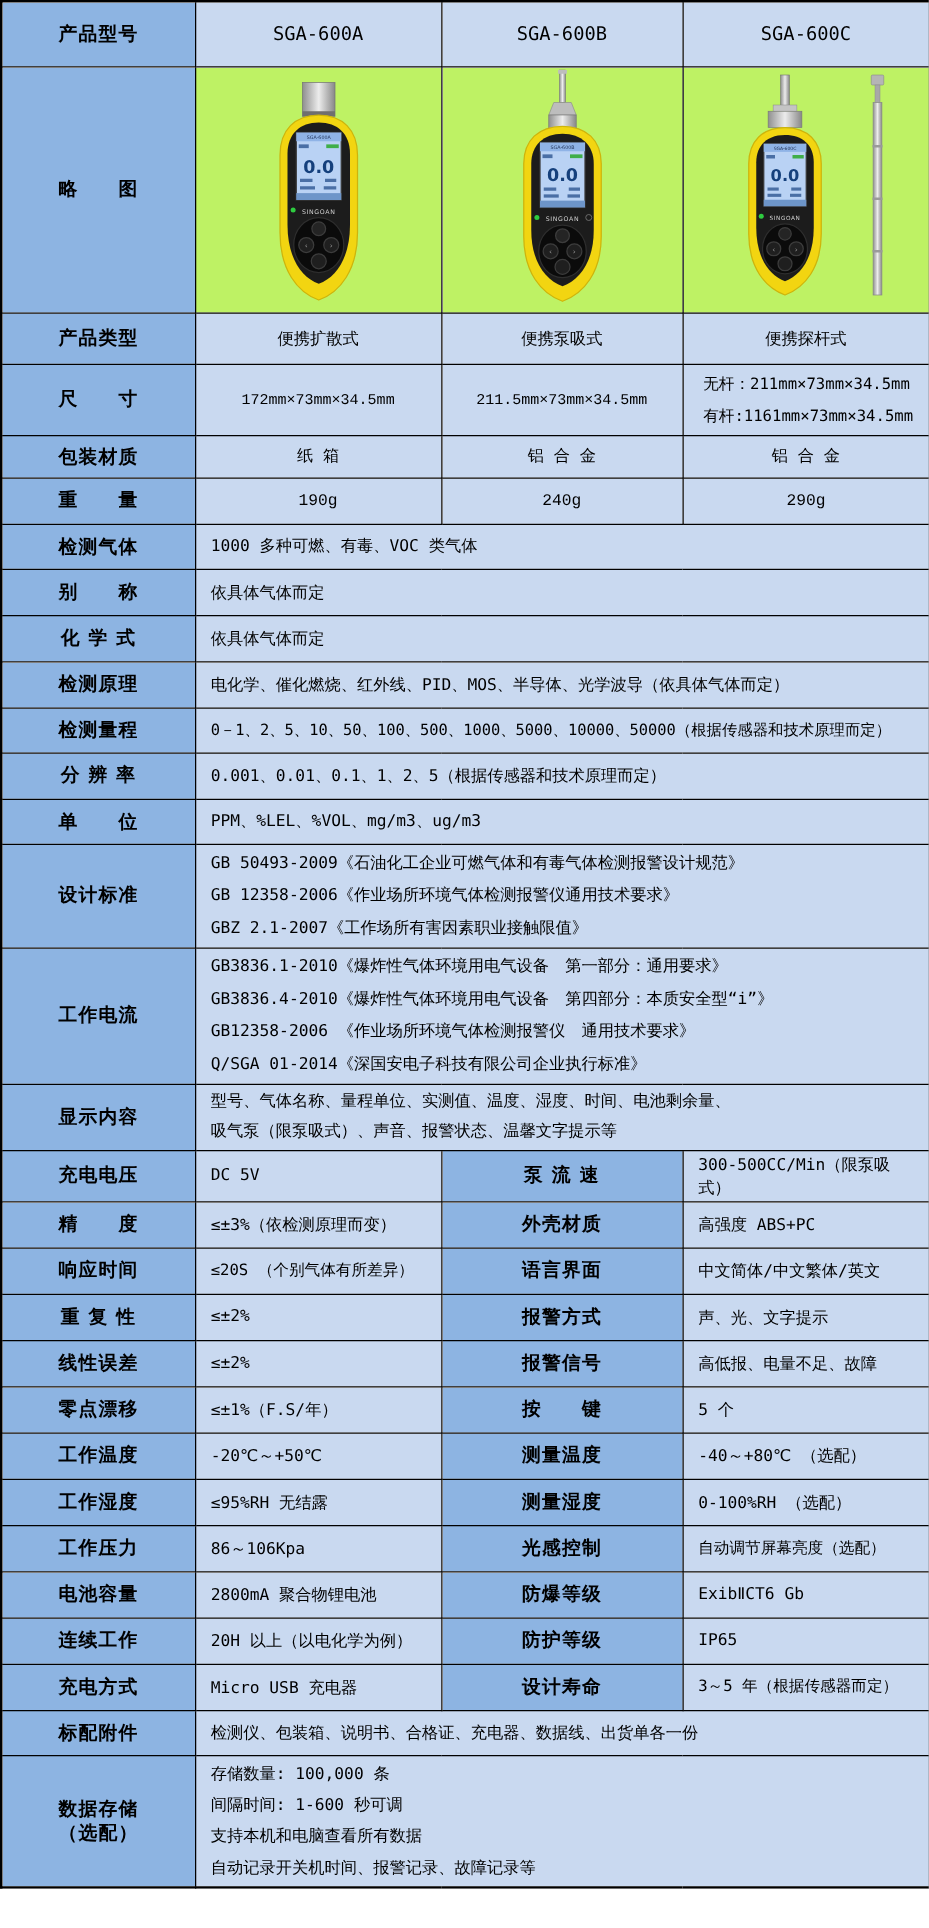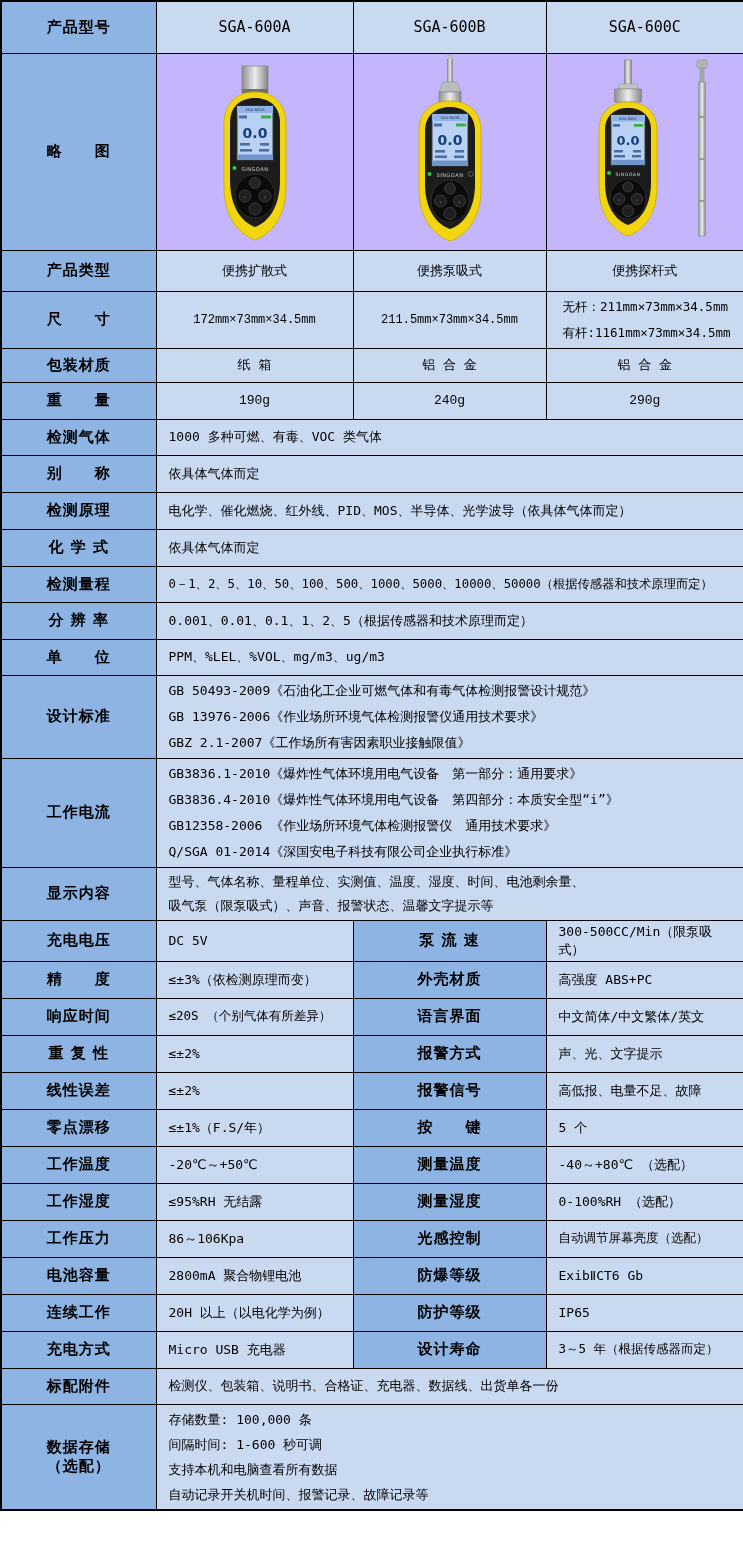--- a/index.html
+++ b/index.html
@@ -3,21 +3,21 @@
 <meta charset="utf-8">
 <style>
   html,body{margin:0;padding:0;background:#fff;}
   body{width:743px;font-family:"DejaVu Sans","Liberation Sans",sans-serif;color:#000;}
   table.spec{border-collapse:collapse;width:743px;table-layout:fixed;border:2px solid #000;}
   td{border:1px solid #000;vertical-align:middle;overflow:hidden;box-sizing:border-box;}
   td.lbl{background:#8DB4E2;font-weight:bold;text-align:center;font-size:15px;letter-spacing:1px;}
   td.val{background:#C9D9F0;font-size:13px;padding:2px 6px 2px 12px;
          font-family:"DejaVu Sans Mono","DejaVu Sans",monospace;}
   td.val.center{text-align:center;padding:2px 4px;font-family:Liberation Mono, monospace;}
-  td.pic{background:#c4b5fd;text-align:center;vertical-align:middle;padding:0;}
+  td.pic{background:#bef264;text-align:center;vertical-align:middle;padding:0;}
   td.model{background:#C9D9F0;text-align:center;font-size:15px;
            font-family:"DejaVu Sans Mono","DejaVu Sans",monospace;}
   .line{line-height:26px;white-space:nowrap;}
   .line2{line-height:24px;white-space:nowrap;}
   .line3{line-height:25px;white-space:nowrap;}
   .nowrap{white-space:nowrap;}
   .dim-line{line-height:26px;white-space:nowrap;font-size:12.5px;}
   svg{display:block;margin:0 auto;}
 </style>
 </head>
@@ -188,45 +188,45 @@
 
 <tr style="height:36px">
   <td class="lbl">检测气体</td>
   <td class="val" colspan="3">1000 多种可燃、有毒、VOC 类气体</td>
 </tr>
 <tr style="height:37px">
   <td class="lbl">别　　称</td>
   <td class="val" colspan="3">依具体气体而定</td>
 </tr>
 <tr style="height:37px">
+  <td class="lbl">化 学 式</td>
+  <td class="val" colspan="3">依具体气体而定</td>
+</tr>
+<tr style="height:37px">
   <td class="lbl">检测原理</td>
   <td class="val" colspan="3">电化学、催化燃烧、红外线、PID、MOS、半导体、光学波导（依具体气体而定）</td>
-</tr>
-<tr style="height:37px">
-  <td class="lbl">化 学 式</td>
-  <td class="val" colspan="3">依具体气体而定</td>
 </tr>
 <tr style="height:36px">
   <td class="lbl">检测量程</td>
   <td class="val nowrap" style="font-size:12.3px" colspan="3">0－1、2、5、10、50、100、500、1000、5000、10000、50000（根据传感器和技术原理而定）</td>
 </tr>
 <tr style="height:37px">
   <td class="lbl">分 辨 率</td>
   <td class="val" colspan="3">0.001、0.01、0.1、1、2、5（根据传感器和技术原理而定）</td>
 </tr>
 <tr style="height:36px">
   <td class="lbl">单　　位</td>
   <td class="val" colspan="3">PPM、%LEL、%VOL、mg/m3、ug/m3</td>
 </tr>
 
 <tr style="height:78px">
   <td class="lbl">设计标准</td>
   <td class="val" colspan="3">
     <div class="line">GB 50493-2009《石油化工企业可燃气体和有毒气体检测报警设计规范》</div>
-    <div class="line">GB 13976-2006《作业场所环境气体检测报警仪通用技术要求》</div>
+    <div class="line">GB 12358-2006《作业场所环境气体检测报警仪通用技术要求》</div>
     <div class="line">GBZ 2.1-2007《工作场所有害因素职业接触限值》</div>
   </td>
 </tr>
 
 <tr style="height:105px">
   <td class="lbl">工作电流</td>
   <td class="val" colspan="3">
     <div class="line">GB3836.1-2010《爆炸性气体环境用电气设备　第一部分：通用要求》</div>
     <div class="line">GB3836.4-2010《爆炸性气体环境用电气设备　第四部分：本质安全型“i”》</div>
     <div class="line">GB12358-2006 《作业场所环境气体检测报警仪　通用技术要求》</div>

